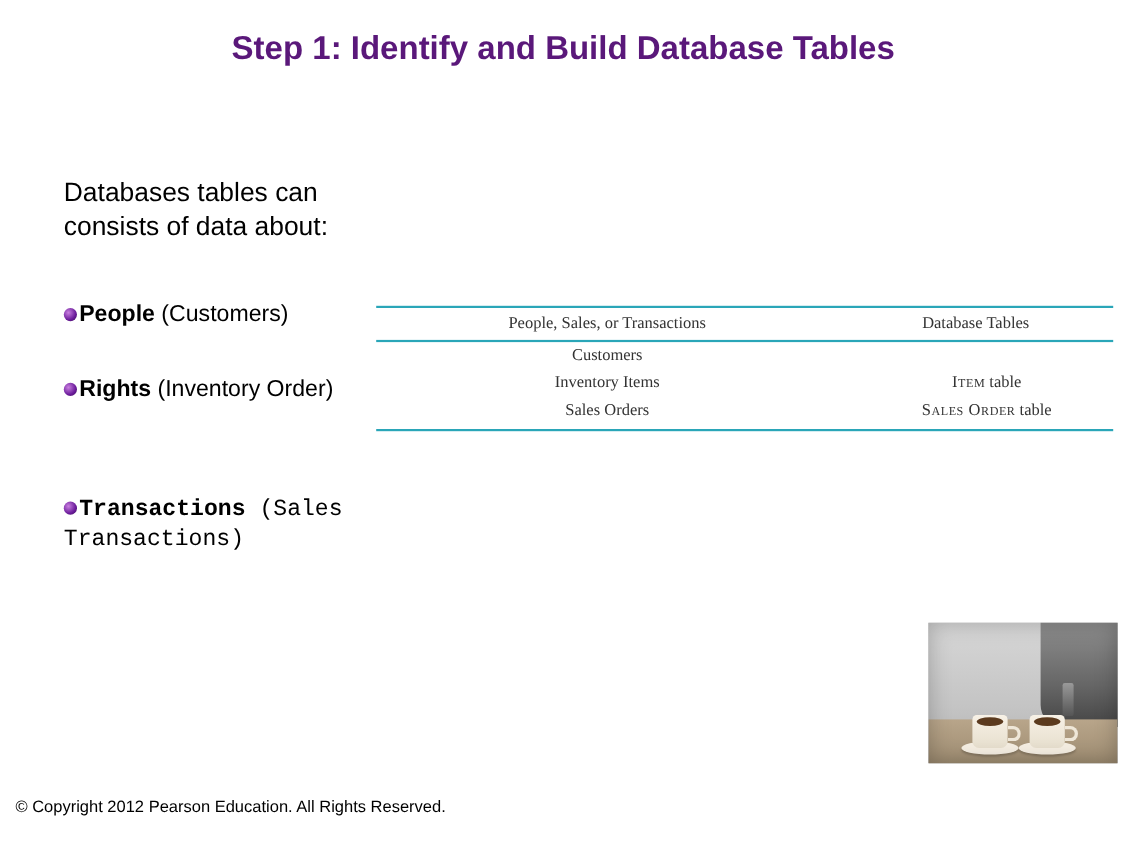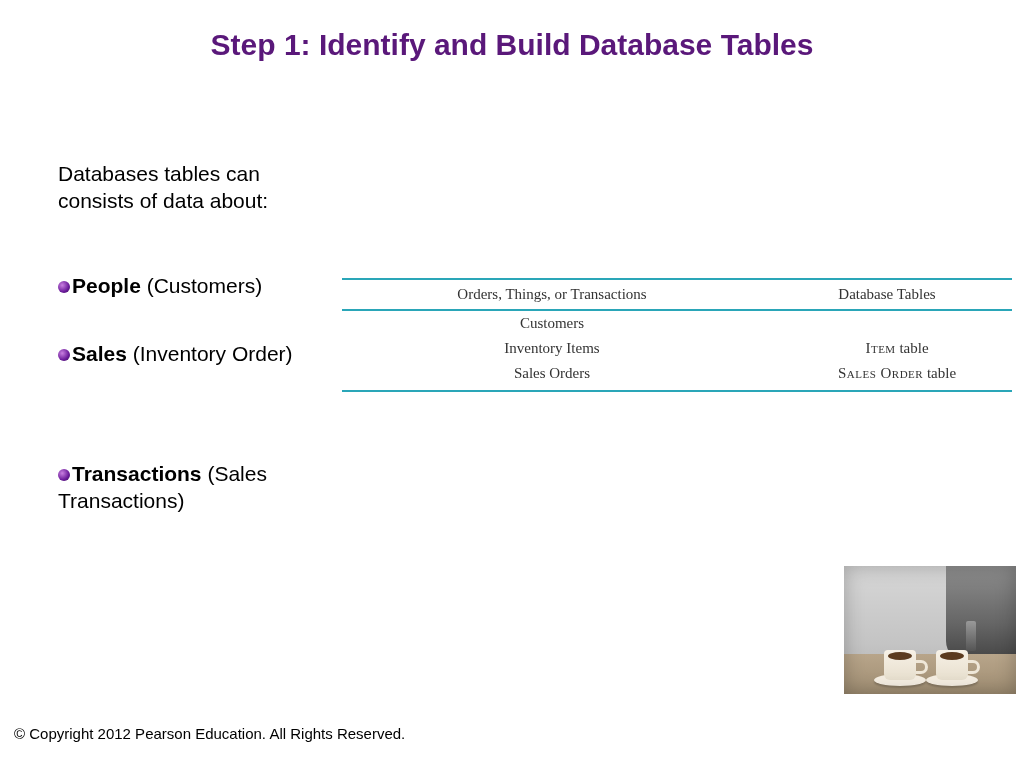--- a/index.html
+++ b/index.html
@@ -19,32 +19,32 @@
     text-align: center;
     font-size: 30px;
     font-weight: bold;
     color: #5a187a;
   }
   .intro-text {
     position: absolute;
     top: 160px;
     left: 58px;
     width: 260px;
-    font-size: 21px;
+    font-size: 24px;
     color: #000;
     line-height: 1.3;
   }
   .bullet-list {
     position: absolute;
     left: 58px;
     width: 260px;
   }
   .bullet-list.b1 { top: 272px; }
   .bullet-list.b2 { top: 340px; }
-  .bullet-list.b3 { top: 460px; }
+  .bullet-list.b3 { top: 450px; font-family: Liberation Mono, monospace; }
   .bullet-item {
     font-size: 21px;
     color: #000;
     line-height: 1.3;
     position: relative;
     padding-left: 0;
   }
   .bullet-icon {
     display: inline-block;
     width: 12px;
@@ -198,33 +198,33 @@
 <div class="intro-text">Databases tables can consists of data about:</div>
 
 <div class="bullet-list b1">
   <div class="bullet-item">
     <span class="bullet-icon"></span><span class="bold">People</span><span> (Customers)</span>
   </div>
 </div>
 
 <div class="bullet-list b2">
   <div class="bullet-item">
-    <span class="bullet-icon"></span><span class="bold">Sales</span><span> (Inventory Order)</span>
+    <span class="bullet-icon"></span><span class="bold">Rights</span><span> (Inventory Order)</span>
   </div>
 </div>
 
 <div class="bullet-list b3">
   <div class="bullet-item">
     <span class="bullet-icon"></span><span class="bold">Transactions</span><span> (Sales Transactions)</span>
   </div>
 </div>
 
 <div class="mapping-table">
   <div class="thead">
-    <div class="th th1">Orders, Things, or Transactions</div>
+    <div class="th th1">People, Sales, or Transactions</div>
     <div class="th th2">Database Tables</div>
   </div>
   <div class="tbody">
     <div class="tr">
       <div class="td td1">Customers</div>
     </div>
     <div class="tr">
       <div class="td td1">Inventory Items</div>
       <div class="td td2"><span class="sc">Item</span><span> table</span></div>
     </div>

